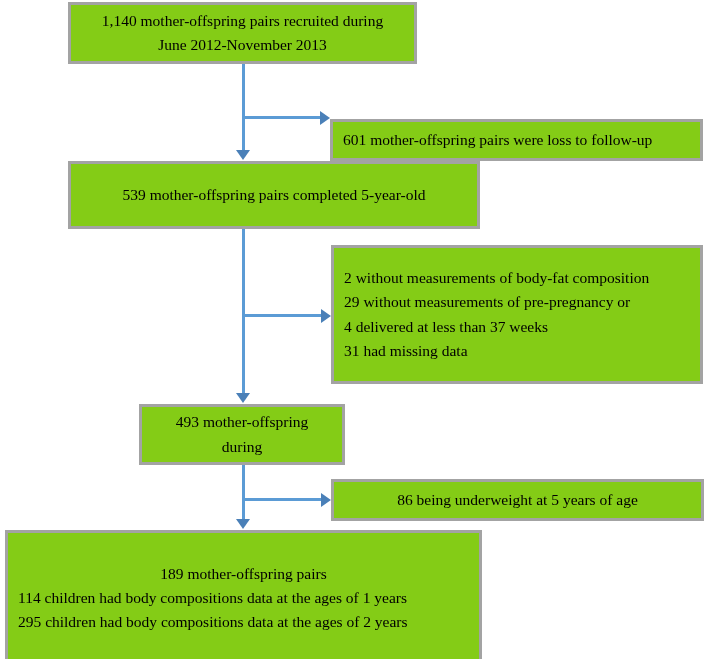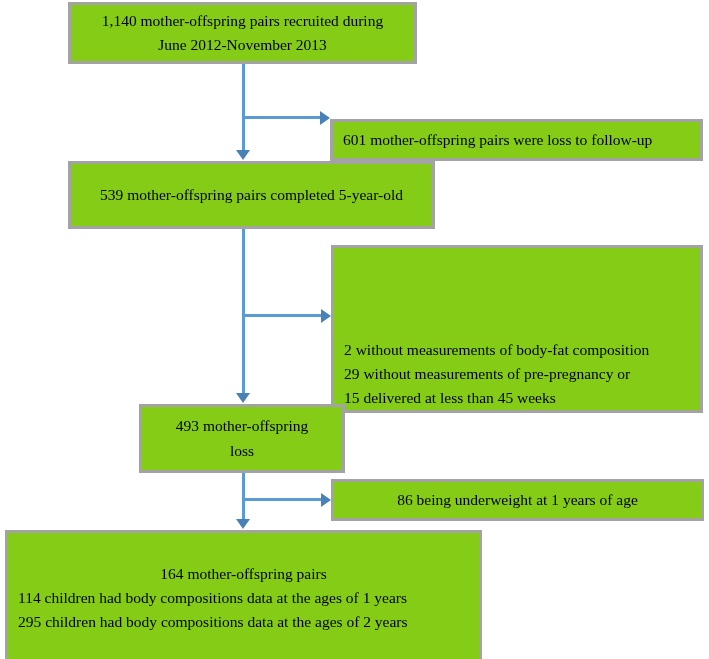--- a/index.html
+++ b/index.html
@@ -45,23 +45,23 @@
 
   .node-inner {
     padding: 0 10px;
     width: 100%;
     box-sizing: border-box;
   }
 
   
   #node-recruited   { left: 68px;  top: 2px;   width: 349px; height: 62px; }
   #node-lost        { left: 330px; top: 97px;  width: 373px; height: 42px; margin-top: 22px; }
-  #node-completed   { left: 68px;  top: 161px; width: 367px; height: 68px; align-items: flex-end; }
-  #node-exclusions  { left: 331px; top: 245px; width: 372px; height: 168px; justify-content: flex-end; }
-  #node-pairs493    { left: 139px; top: 404px; width: 206px; height: 69px; }
+  #node-completed   { left: 68px;  top: 161px; width: 412px; height: 68px; align-items: flex-end; }
+  #node-exclusions  { left: 331px; top: 245px; width: 372px; height: 139px; }
+  #node-pairs493    { left: 139px; top: 404px; width: 206px; height: 61px; }
   #node-underweight { left: 331px; top: 479px; width: 373px; height: 42px; }
   #node-final       { left: 5px;   top: 530px; width: 477px; height: 136px; }
 
   
   .conn {
     position: absolute;
     background: #5B9BD5;
     z-index: 1;
   }
   .conn.v { width: 3px; }
@@ -136,38 +136,39 @@
   <div class="node pad-c" id="node-completed">
     <div class="node-inner">
       <span class="line center">539 mother-offspring pairs completed 5-year-old</span>
     </div>
   </div>
 
   <div class="node" id="node-exclusions">
     <div class="node-inner">
       <span class="line left">2 without measurements of body-fat composition</span>
       <span class="line left">29 without measurements of pre-pregnancy or</span>
-      <span class="line left">15 delivered at less than 45 weeks</span>
+      <span class="line left">4 delivered at less than 37 weeks</span>
+      <span class="line left">31 had missing data</span>
     </div>
   </div>
 
   <div class="node pad-c" id="node-pairs493">
     <div class="node-inner">
       <span class="line center">493 mother-offspring</span>
-      <span class="line center">loss</span>
+      <span class="line center">during</span>
     </div>
   </div>
 
   <div class="node pad-c" id="node-underweight">
     <div class="node-inner">
-      <span class="line center">86 being underweight at 1 years of age</span>
+      <span class="line center">86 being underweight at 5 years of age</span>
     </div>
   </div>
 
   <div class="node" id="node-final">
     <div class="node-inner">
-      <span class="line center">164 mother-offspring pairs</span>
+      <span class="line center">189 mother-offspring pairs</span>
       <span class="line left">114 children had body compositions data at the ages of 1 years</span>
       <span class="line left">295 children had body compositions data at the ages of 2 years</span>
     </div>
   </div>
 
 </div>
 
 </body></html>

